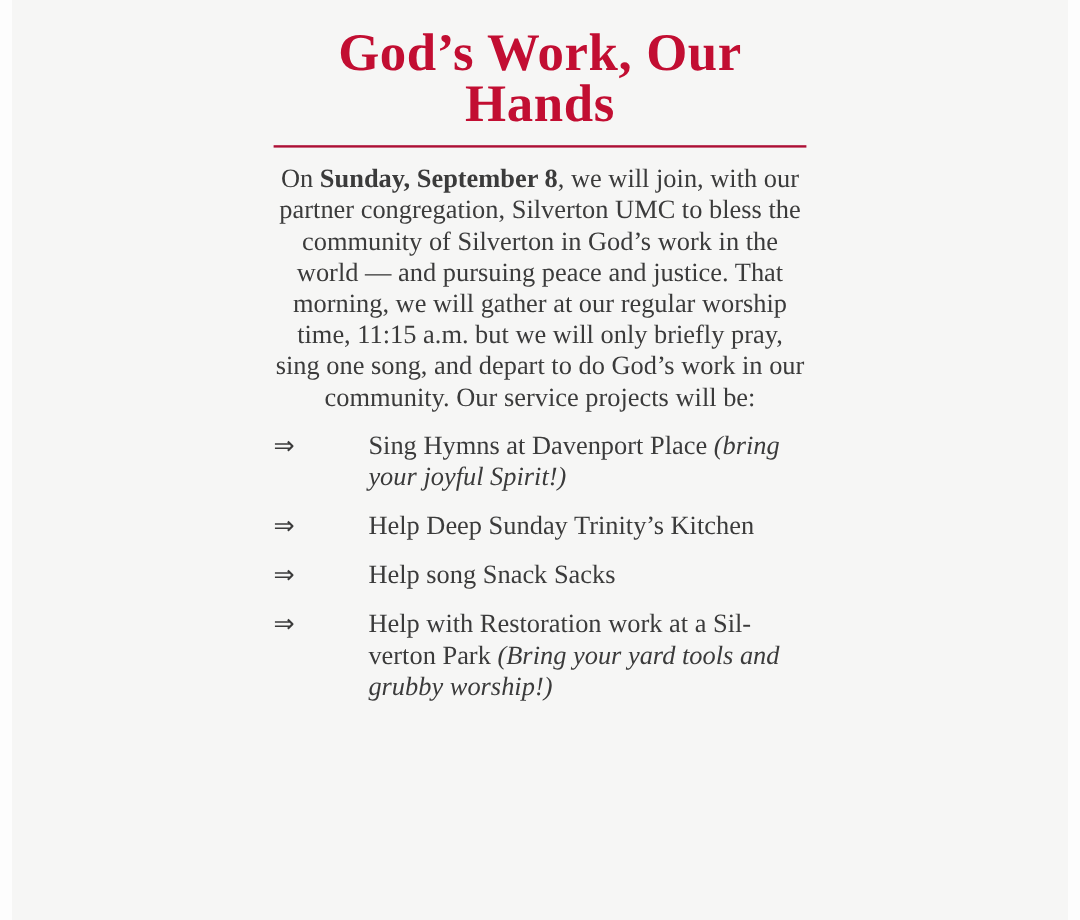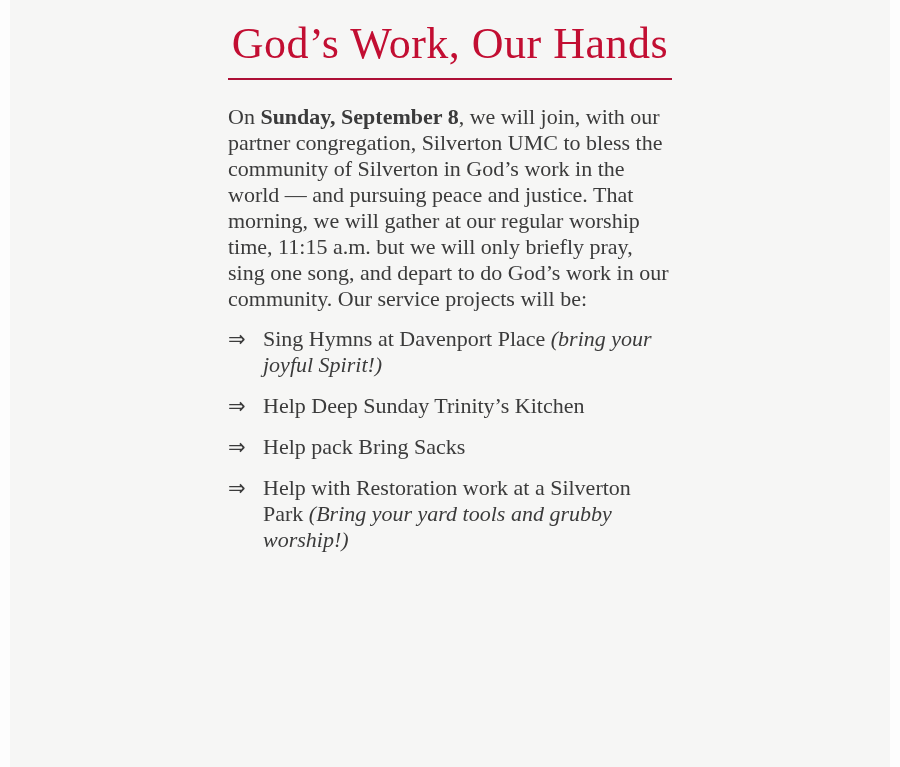--- a/index.html
+++ b/index.html
@@ -26,39 +26,39 @@
   .edge-strip.right { right: 0; }
 
   .content {
     width: 444px;
     margin: 0 auto;
     padding-top: 22px;
   }
 
   .flyer-title {
     color: #c20e32;
-    font-weight: normal;
+    font-weight: bold;
     font-size: 44px;
     line-height: 43px;
     text-align: center;
     margin: 0;
     letter-spacing: 0.5px;
   }
 
   .title-rule {
     border: none;
     border-top: 2px solid #ad1036;
     margin: 13px 0 0 0;
   }
 
   .para {
     font-size: 22px;
     line-height: 26px;
-    margin: 24px 0 14px 0;
-    text-align: left;
+    margin: 13px 0 14px 0;
+    text-align: center;
   }
 
   .project-list {
     margin: 0;
     padding: 0;
   }
   .project-item {
     display: flex;
     font-size: 22px;
     line-height: 26px;
@@ -66,20 +66,21 @@
   }
   .arrow {
     flex: 0 0 35px;
     width: 35px;
     font-family: "DejaVu Sans", "Liberation Sans", sans-serif;
     font-size: 21px;
     color: #3b3b3b;
   }
   .item-text {
     flex: 1 1 auto;
+    margin-left: 44px;
   }
   .bold-inline { font-weight: bold; }
   .italic-inline { font-style: italic; }
 </style>
 </head>
 <body>
 
 <div class="edge-strip left"></div>
 <div class="edge-strip right"></div>
 
@@ -103,21 +104,21 @@
       <span class="item-text"><span>Help Deep Sunday Trinity’s Kitchen</span><span class="italic-inline"></span></span>
     </div>
 
   </div>
 
 
   <div class="project-list">
 
     <div class="project-item">
       <span class="arrow">⇒</span>
-      <span class="item-text"><span>Help pack Bring Sacks</span><span class="italic-inline"></span></span>
+      <span class="item-text"><span>Help song Snack Sacks</span><span class="italic-inline"></span></span>
     </div>
 
     <div class="project-item">
       <span class="arrow">⇒</span>
       <span class="item-text"><span>Help with Restoration work at a Sil­verton Park </span><span class="italic-inline">(Bring your yard tools and grubby worship!)</span></span>
     </div>
 
   </div>
 
 </div>

